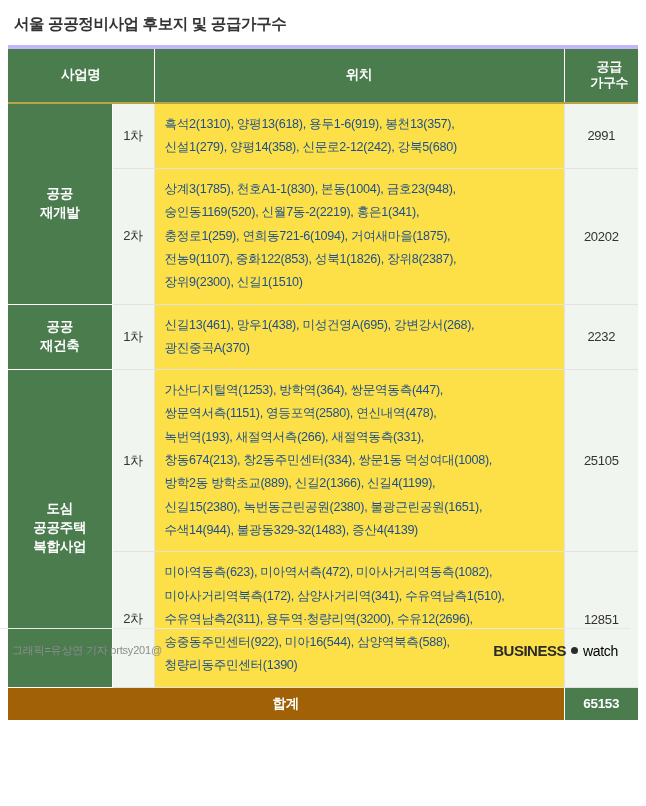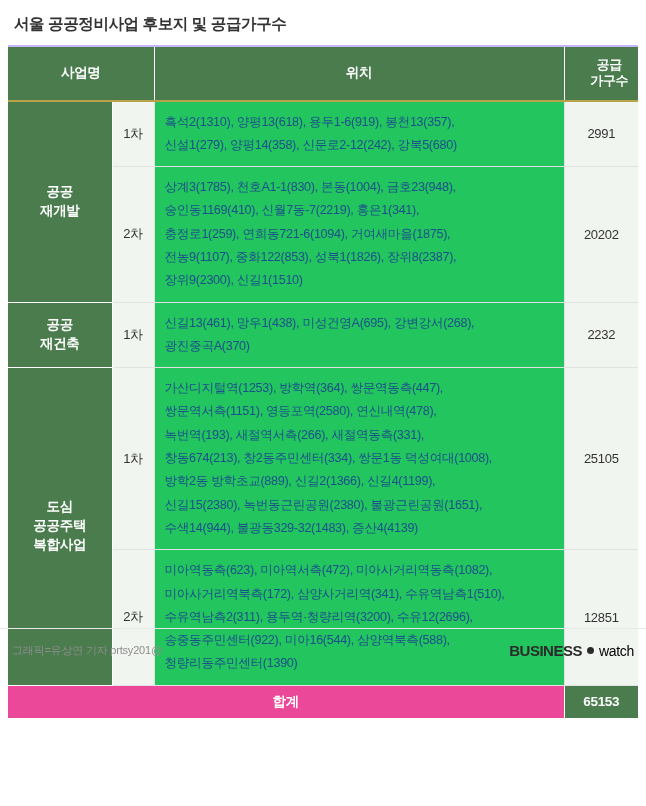--- a/index.html
+++ b/index.html
@@ -23,21 +23,21 @@
   }
   .title {
     padding: 14px 14px 10px 14px;
     font-size: 15.5px;
     font-weight: bold;
     color: #333333;
     letter-spacing: -0.4px;
   }
   .table-wrap {
     margin: 0 8px;
-    border-top: 2px solid #c4b5fd;
+    border-top: 4px solid #c4b5fd;
   }
   table.main {
     width: 630px;
     border-collapse: collapse;
     table-layout: fixed;
   }
   table.main col.c-name { width: 104px; }
   table.main col.c-phase { width: 42px; }
   table.main col.c-loc  { width: 410px; }
   table.main col.c-cnt  { width: 74px; }
@@ -79,55 +79,55 @@
     border-bottom: 1px solid #ffffff;
   }
   td.phase {
     background: #f1f5ef;
     color: #333333;
     text-align: center;
     font-size: 13px;
     border-right: 1px solid #e2e2e2;
   }
   td.loc {
-    background: #22c55e;
+    background: #fde047;
     padding: 9px 10px;
     line-height: 1.85;
     color: #1d4f8c;
     border-right: 1px solid #e2e2e2;
   }
   td.loc .ln { display: block; white-space: nowrap; }
   td.cnt {
     background: #f1f5ef;
     text-align: center;
     font-size: 13px;
     color: #333333;
   }
   tr.total td.total-label {
-    background: #ec4899;
+    background: #a16207;
     color: #ffffff;
     text-align: center;
     font-weight: bold;
     font-size: 13.5px;
     padding: 7px 0;
     border-right: 1px solid #ffffff;
     border-bottom: none;
   }
   tr.total td.total-value {
     background: #4a7c4e;
     color: #ffffff;
     text-align: center;
     font-weight: bold;
     font-size: 13.5px;
     border-bottom: none;
   }
   .footer {
     position: absolute;
     left: 0;
-    right: 0;
+    right: 16px;
     bottom: 0;
     height: 44px;
     display: flex;
     align-items: center;
     justify-content: space-between;
     padding: 0 12px;
     box-sizing: border-box;
     border-top: 1px solid #e8e8e8;
   }
   .credit {
@@ -193,21 +193,21 @@
           <td class="loc">
             <span class="ln">흑석2(1310), 양평13(618), 용두1-6(919), 봉천13(357),</span>
             <span class="ln">신설1(279), 양평14(358), 신문로2-12(242), 강북5(680)</span>
           </td>
           <td class="cnt">2991</td>
         </tr>
         <tr>
           <td class="phase">2차</td>
           <td class="loc">
             <span class="ln">상계3(1785), 천호A1-1(830), 본동(1004), 금호23(948),</span>
-            <span class="ln">숭인동1169(410), 신월7동-7(2219), 홍은1(341),</span>
+            <span class="ln">숭인동1169(520), 신월7동-2(2219), 홍은1(341),</span>
             <span class="ln">충정로1(259), 연희동721-6(1094), 거여새마을(1875),</span>
             <span class="ln">전농9(1107), 중화122(853), 성북1(1826), 장위8(2387),</span>
             <span class="ln">장위9(2300), 신길1(1510)</span>
           </td>
           <td class="cnt">20202</td>
         </tr>
 
         <tr class="group-start">
           <td class="name">
             <span>공공</span><br>

